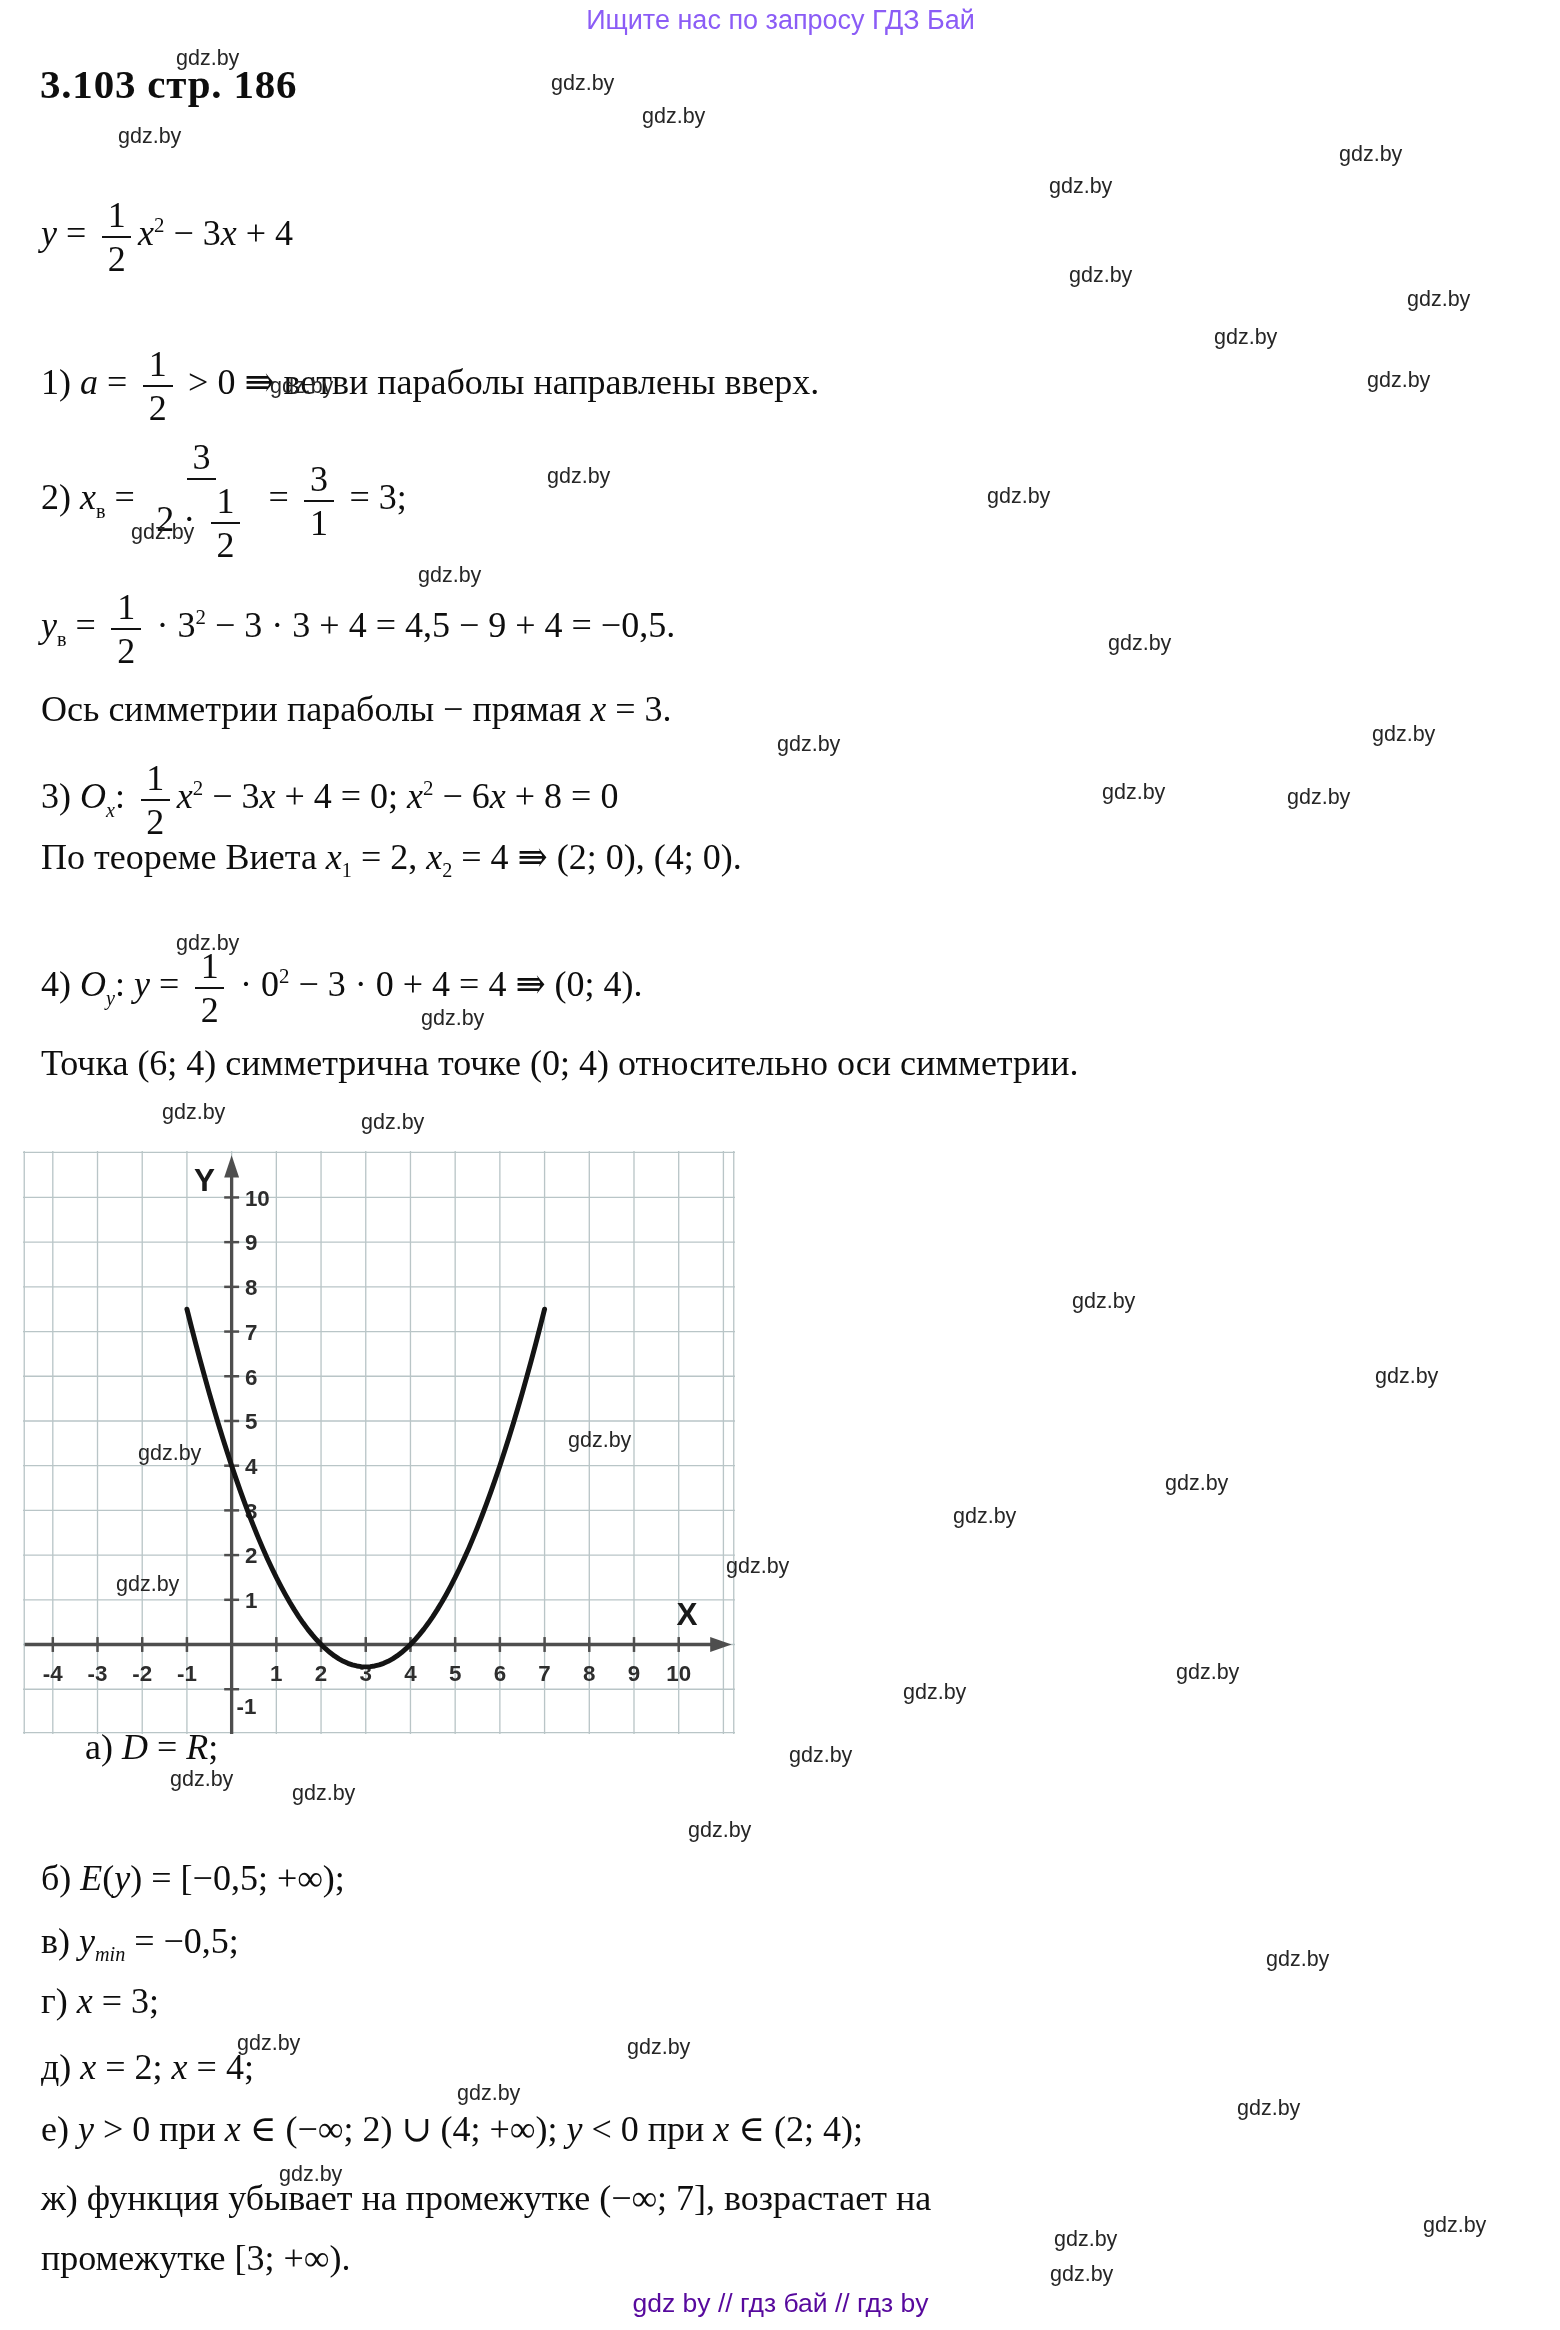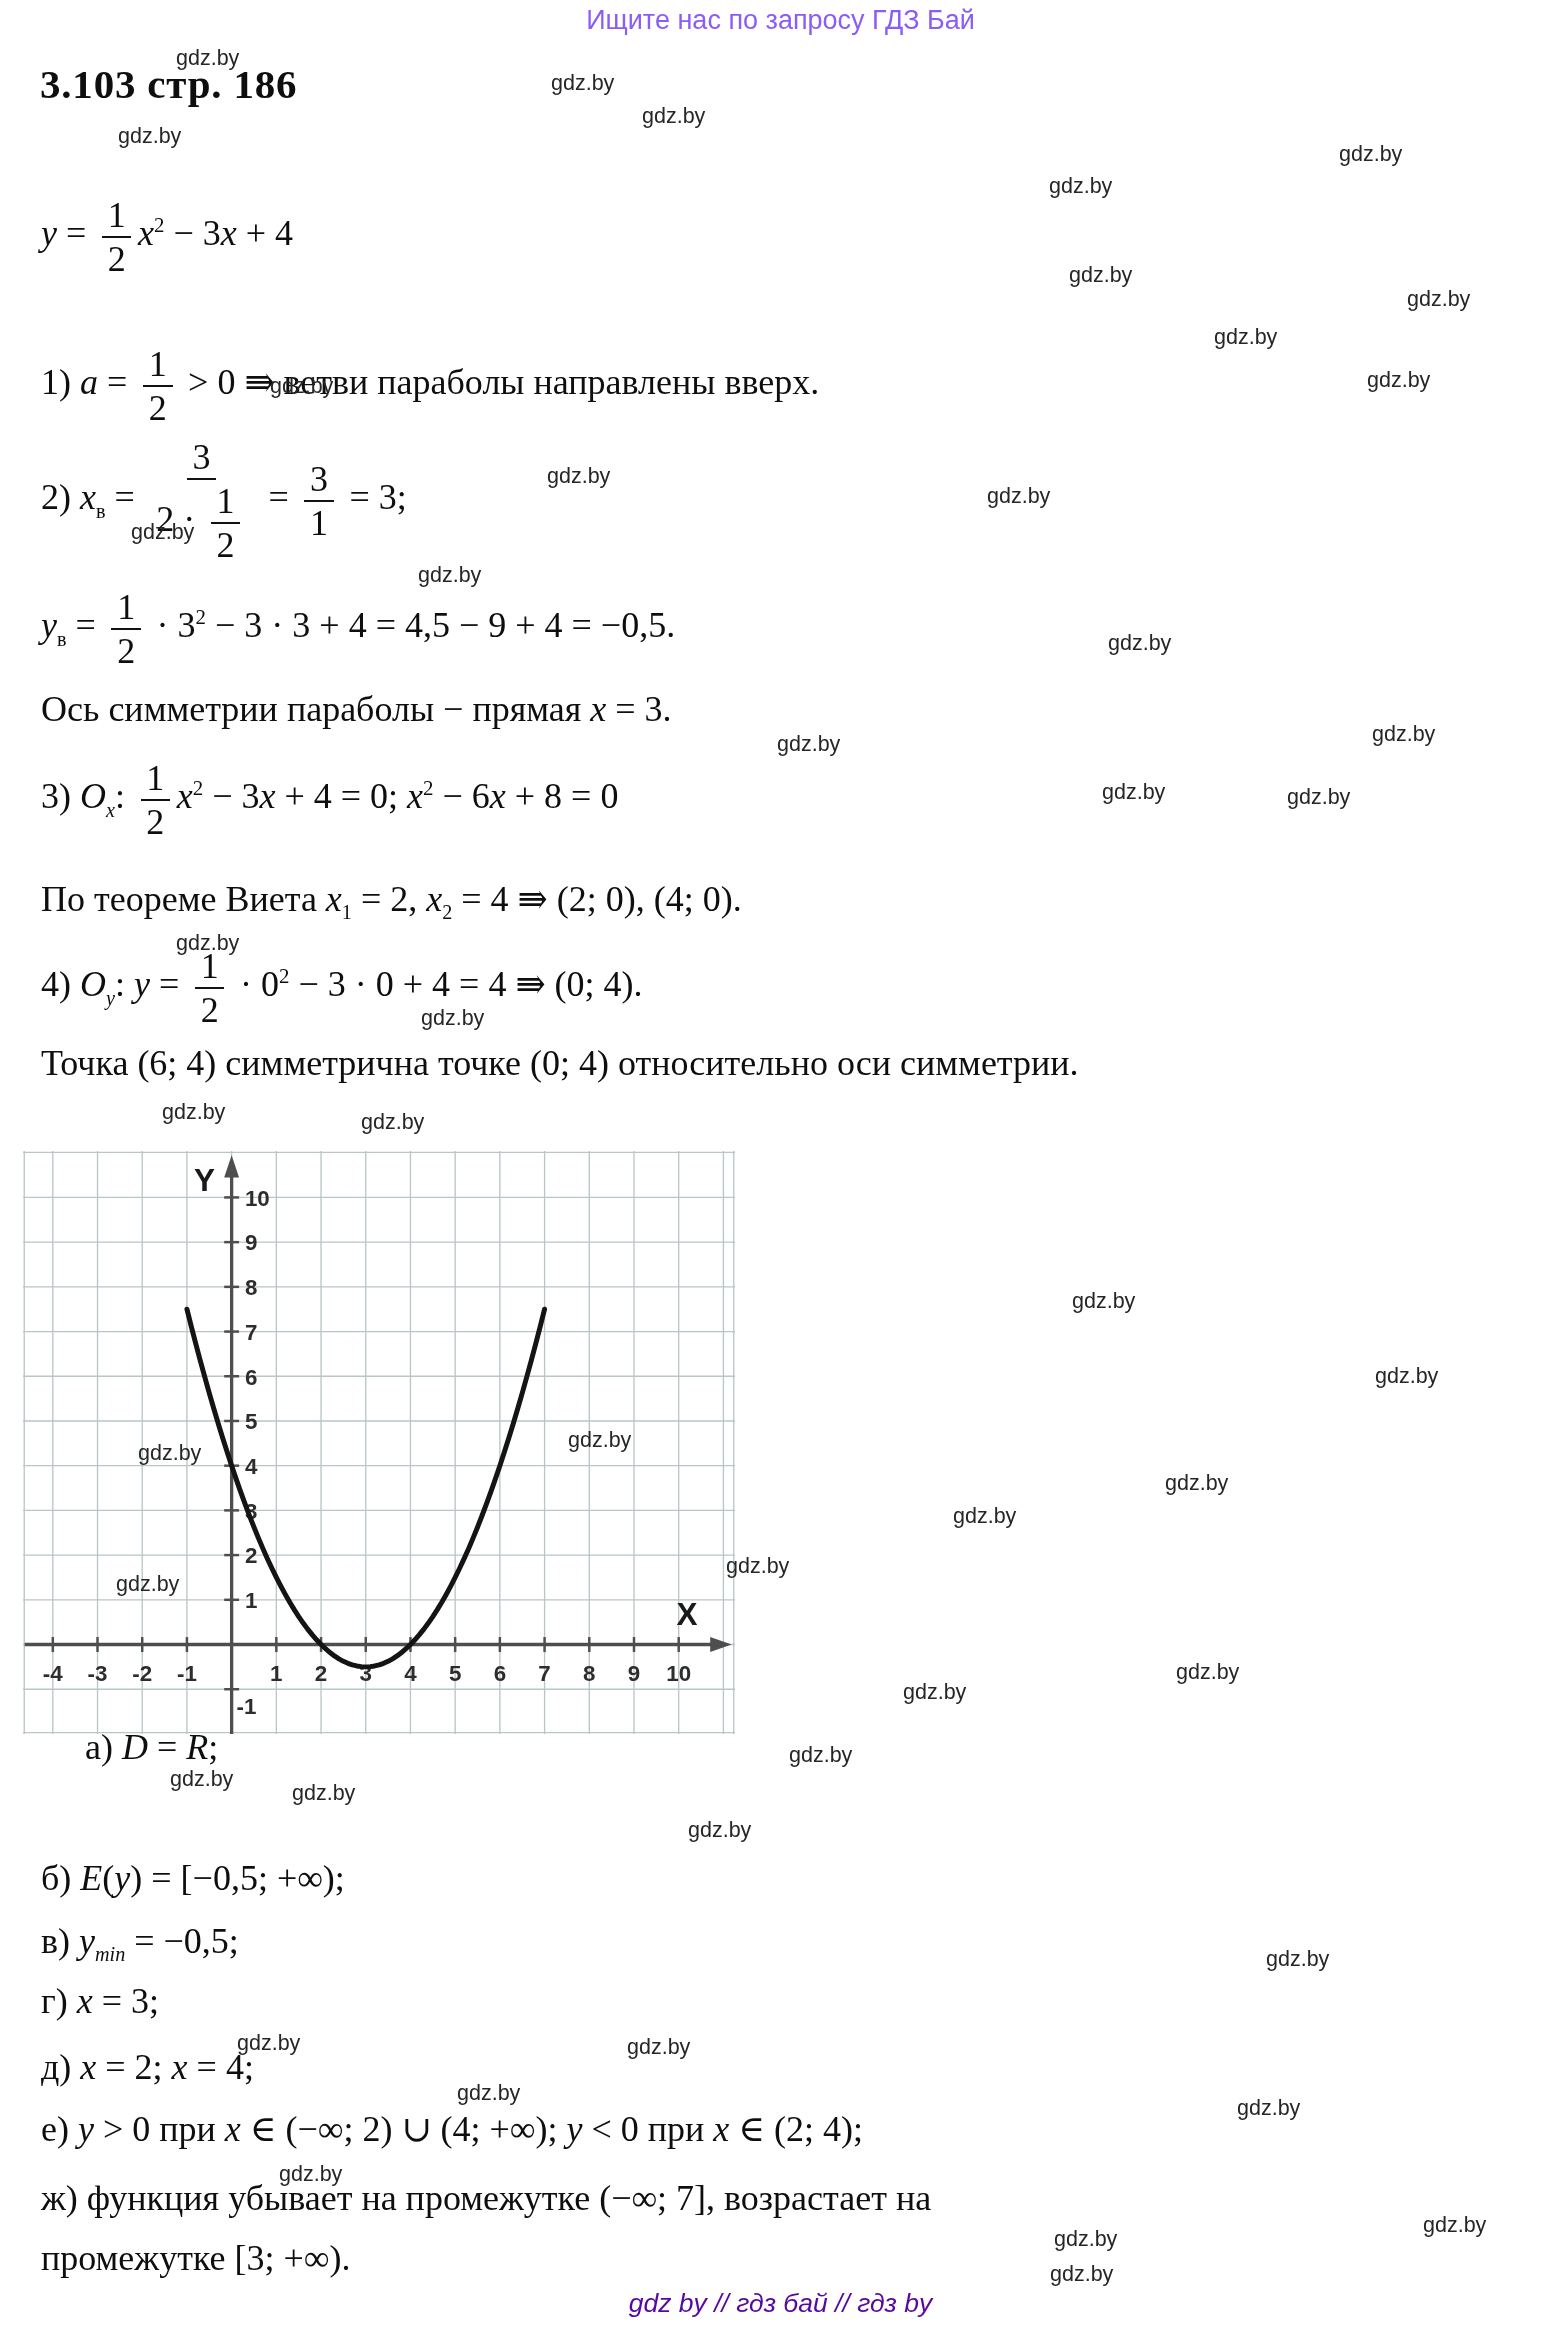--- a/index.html
+++ b/index.html
@@ -30,21 +30,21 @@
 <div class="page">
   <div class="header" style="color: #8b5cf6;">Ищите нас по запросу ГДЗ Бай</div>
   <div class="title">3.103 стр. 186</div>
   <div id="solution">
       <div class="mline" style="top: 195px;"><span class="it">y</span><span class="rm"> = </span><span class="fr"><span class="n"><span class="rm">1</span></span><span class="d"><span class="rm">2</span></span></span><span class="it">x</span><sup>2</sup><span class="rm"> − 3</span><span class="it">x</span><span class="rm"> + 4</span></div>
       <div class="mline" style="top: 344px;"><span class="rm">1) </span><span class="it">a</span><span class="rm"> = </span><span class="fr"><span class="n"><span class="rm">1</span></span><span class="d"><span class="rm">2</span></span></span><span class="rm"> &gt; 0 ⇛ ветви параболы направлены вверх.</span></div>
       <div class="mline" style="top: 437px;"><span class="rm">2) </span><span class="it">x</span><sub>в</sub><span class="rm"> = </span><span class="fr"><span class="n"><span class="rm">3</span></span><span class="d"><span class="rm">2 · </span><span class="fr"><span class="n"><span class="rm">1</span></span><span class="d"><span class="rm">2</span></span></span></span></span><span class="rm"> = </span><span class="fr"><span class="n"><span class="rm">3</span></span><span class="d"><span class="rm">1</span></span></span><span class="rm"> = 3;</span></div>
       <div class="mline" style="top: 587px;"><span class="it">y</span><sub>в</sub><span class="rm"> = </span><span class="fr"><span class="n"><span class="rm">1</span></span><span class="d"><span class="rm">2</span></span></span><span class="rm"> · 3</span><sup>2</sup><span class="rm"> − 3 · 3 + 4 = 4,5 − 9 + 4 = −0,5.</span></div>
       <div class="mline" style="top: 688px;"><span class="rm">Ось симметрии параболы − прямая </span><span class="it">x</span><span class="rm"> = 3.</span></div>
       <div class="mline" style="top: 758px;"><span class="rm">3) </span><span class="it">O</span><sub class="it">x</sub><span class="rm">: </span><span class="fr"><span class="n"><span class="rm">1</span></span><span class="d"><span class="rm">2</span></span></span><span class="it">x</span><sup>2</sup><span class="rm"> − 3</span><span class="it">x</span><span class="rm"> + 4 = 0; </span><span class="it">x</span><sup>2</sup><span class="rm"> − 6</span><span class="it">x</span><span class="rm"> + 8 = 0</span></div>
-      <div class="mline" style="top: 878px;"><span class="rm">По теореме Виета </span><span class="it">x</span><sub>1</sub><span class="rm"> = 2, </span><span class="it">x</span><sub>2</sub><span class="rm"> = 4 ⇛ (2; 0), (4; 0).</span></div>
+      <div class="mline" style="top: 836px;"><span class="rm">По теореме Виета </span><span class="it">x</span><sub>1</sub><span class="rm"> = 2, </span><span class="it">x</span><sub>2</sub><span class="rm"> = 4 ⇛ (2; 0), (4; 0).</span></div>
       <div class="mline" style="top: 946px;"><span class="rm">4) </span><span class="it">O</span><sub class="it">y</sub><span class="rm">: </span><span class="it">y</span><span class="rm"> = </span><span class="fr"><span class="n"><span class="rm">1</span></span><span class="d"><span class="rm">2</span></span></span><span class="rm"> · 0</span><sup>2</sup><span class="rm"> − 3 · 0 + 4 = 4 ⇛ (0; 4).</span></div>
       <div class="mline" style="top: 1042px;"><span class="rm">Точка (6; 4) симметрична точке (0; 4) относительно оси симметрии.</span></div>
     </div>
   <svg id="graph" width="712" height="583" viewBox="0 0 860 704" style="left: 23px; top: 1151px;">
       <g stroke="#b9c5c7" stroke-width="1.6">
         <line x1="36" y1="0" x2="36" y2="704"></line>
         <line x1="90" y1="0" x2="90" y2="704"></line>
         <line x1="144" y1="0" x2="144" y2="704"></line>
         <line x1="198" y1="0" x2="198" y2="704"></line>
         <line x1="252" y1="0" x2="252" y2="704"></line>
@@ -196,15 +196,15 @@
       <span class="wm" style="left: 1266px; top: 1947px; color: rgb(38, 38, 38);">gdz.by</span>
       <span class="wm" style="left: 237px; top: 2031px; color: rgb(38, 38, 38);">gdz.by</span>
       <span class="wm" style="left: 627px; top: 2035px; color: rgb(38, 38, 38);">gdz.by</span>
       <span class="wm" style="left: 457px; top: 2081px; color: rgb(38, 38, 38);">gdz.by</span>
       <span class="wm" style="left: 1237px; top: 2096px; color: rgb(38, 38, 38);">gdz.by</span>
       <span class="wm" style="left: 279px; top: 2162px; color: rgb(38, 38, 38);">gdz.by</span>
       <span class="wm" style="left: 1423px; top: 2213px; color: rgb(38, 38, 38);">gdz.by</span>
       <span class="wm" style="left: 1054px; top: 2227px; color: rgb(38, 38, 38);">gdz.by</span>
       <span class="wm" style="left: 1050px; top: 2262px; color: rgb(38, 38, 38);">gdz.by</span>
     </div>
-  <div class="footer" style="color: rgb(87, 9, 157); font-style: italic;">gdz by  //  гдз бай  //  гдз by</div>
+  <div class="footer" style="color: rgb(87, 9, 157);">gdz by  //  гдз бай  //  гдз by</div>
 </div>
 
 
 </body></html>

